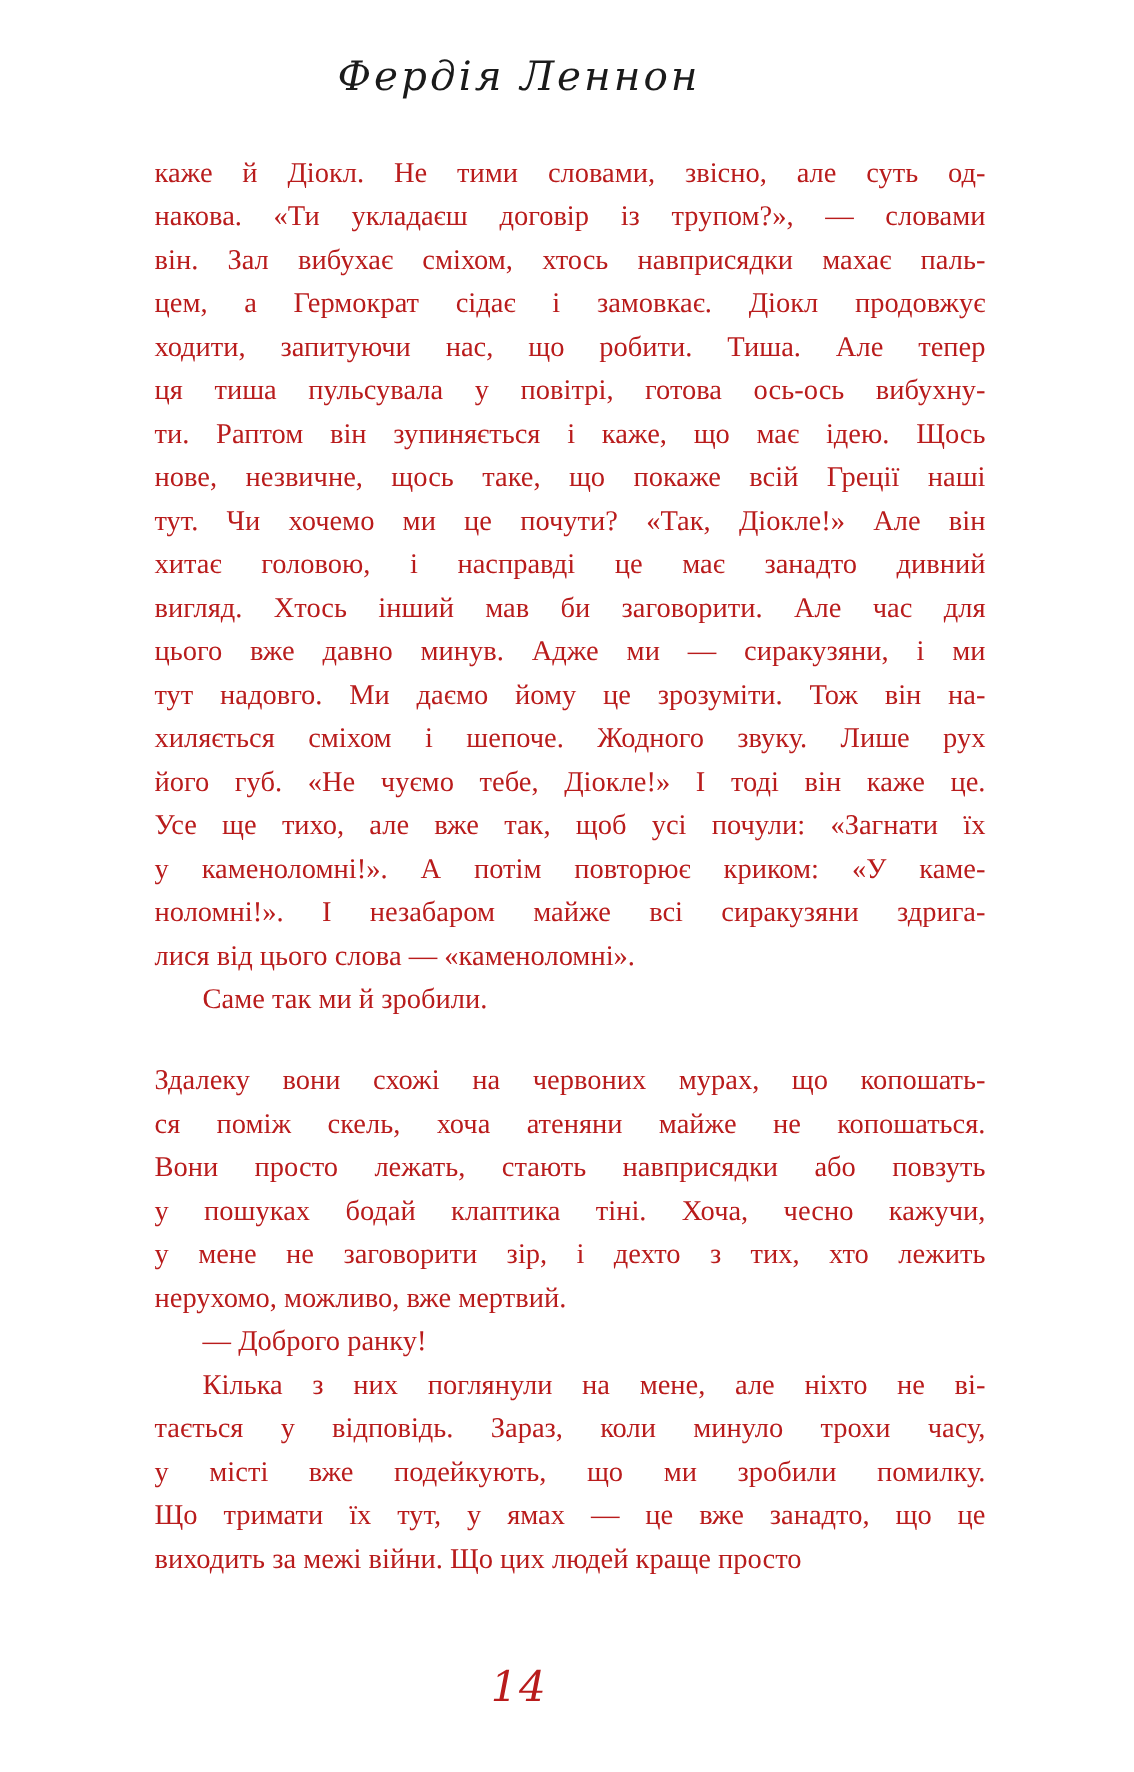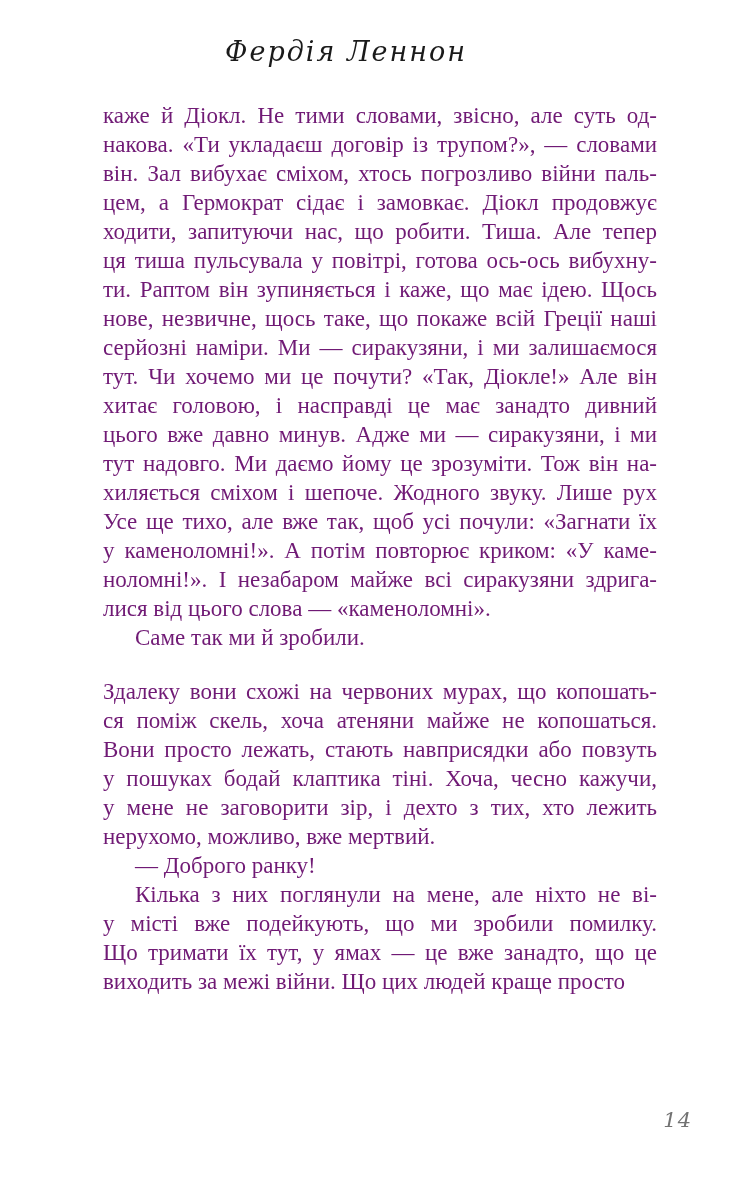--- a/index.html
+++ b/index.html
@@ -27,23 +27,23 @@
     font-size: 27px;
     letter-spacing: 2px;
     color: #1a1a1a;
   }
   .text-block {
     position: absolute;
     left: 103px;
     top: 101px;
     width: 554px;
     font-family: "Liberation Serif", serif;
-    font-size: 23px;
+    font-size: 19px;
     line-height: 29px;
-    color: #701a75;
+    color: #b91c1c;
   }
   .para { margin: 0; }
   .line {
     text-align: justify;
     text-align-last: justify;
     white-space: normal;
   }
   .line.last {
     text-align: center;
     text-align-last: left;
@@ -52,50 +52,51 @@
     text-indent: 32px;
   }
   .section-break {
     height: 25px;
   }
   .page-number {
     position: absolute;
     top: 1108px;
     left: 0;
     width: 100%;
-    text-align: right;
+    text-align: center;
     font-family: "DejaVu Serif", serif;
     font-style: italic;
-    font-size: 21px;
+    font-size: 28px;
     letter-spacing: 1px;
-    color: #737373;
+    color: #b91c1c;
   }
 </style>
 </head>
 <body>
 
 <div class="page">
   <div class="running-header">Фердія Леннон</div>
 
   <div class="text-block">
       <div class="para">
         <div class="line">каже й Діокл. Не тими словами, звісно, але суть од-</div>
         <div class="line">накова. «Ти укладаєш договір із трупом?», — словами</div>
-        <div class="line">він. Зал вибухає сміхом, хтось погрозливо війни паль-</div>
+        <div class="line">він. Зал вибухає сміхом, хтось навприсядки махає паль-</div>
         <div class="line">цем, а Гермократ сідає і замовкає. Діокл продовжує</div>
         <div class="line">ходити, запитуючи нас, що робити. Тиша. Але тепер</div>
         <div class="line">ця тиша пульсувала у повітрі, готова ось-ось вибухну-</div>
         <div class="line">ти. Раптом він зупиняється і каже, що має ідею. Щось</div>
         <div class="line">нове, незвичне, щось таке, що покаже всій Греції наші</div>
-        <div class="line">серйозні наміри. Ми — сиракузяни, і ми залишаємося</div>
         <div class="line">тут. Чи хочемо ми це почути? «Так, Діокле!» Але він</div>
         <div class="line">хитає головою, і насправді це має занадто дивний</div>
+        <div class="line">вигляд. Хтось інший мав би заговорити. Але час для</div>
         <div class="line">цього вже давно минув. Адже ми — сиракузяни, і ми</div>
         <div class="line">тут надовго. Ми даємо йому це зрозуміти. Тож він на-</div>
         <div class="line">хиляється сміхом і шепоче. Жодного звуку. Лише рух</div>
+        <div class="line">його губ. «Не чуємо тебе, Діокле!» І тоді він каже це.</div>
         <div class="line">Усе ще тихо, але вже так, щоб усі почули: «Загнати їх</div>
         <div class="line">у каменоломні!». А потім повторює криком: «У каме-</div>
         <div class="line">ноломні!». І незабаром майже всі сиракузяни здрига-</div>
         <div class="line last">лися від цього слова — «каменоломні».</div>
       </div>
       <div class="para indent">
         <div class="line last">Саме так ми й зробили.</div>
       </div>
       <div class="section-break"></div>
       <div class="para">
@@ -104,20 +105,21 @@
         <div class="line">Вони просто лежать, стають навприсядки або повзуть</div>
         <div class="line">у пошуках бодай клаптика тіні. Хоча, чесно кажучи,</div>
         <div class="line">у мене не заговорити зір, і дехто з тих, хто лежить</div>
         <div class="line last">нерухомо, можливо, вже мертвий.</div>
       </div>
       <div class="para indent">
         <div class="line last">— Доброго ранку!</div>
       </div>
       <div class="para indent">
         <div class="line">Кілька з них поглянули на мене, але ніхто не ві-</div>
+        <div class="line">тається у відповідь. Зараз, коли минуло трохи часу,</div>
         <div class="line">у місті вже подейкують, що ми зробили помилку.</div>
         <div class="line">Що тримати їх тут, у ямах — це вже занадто, що це</div>
         <div class="line last">виходить за межі війни. Що цих людей краще просто</div>
       </div>
     </div>
 
   <div class="page-number">14</div>
 </div>
 
 </body></html>

